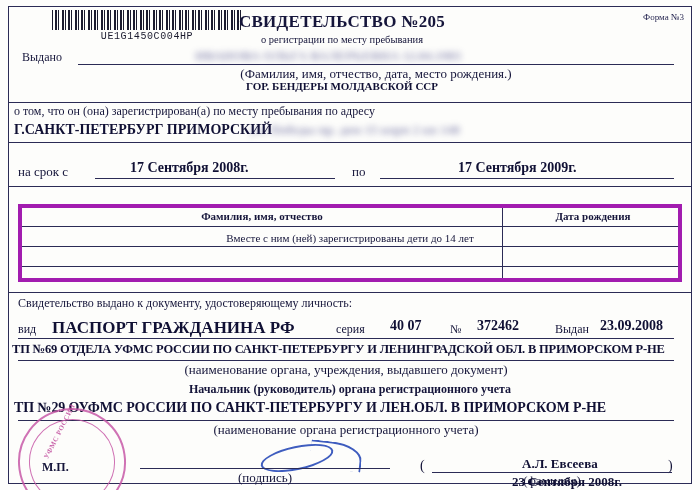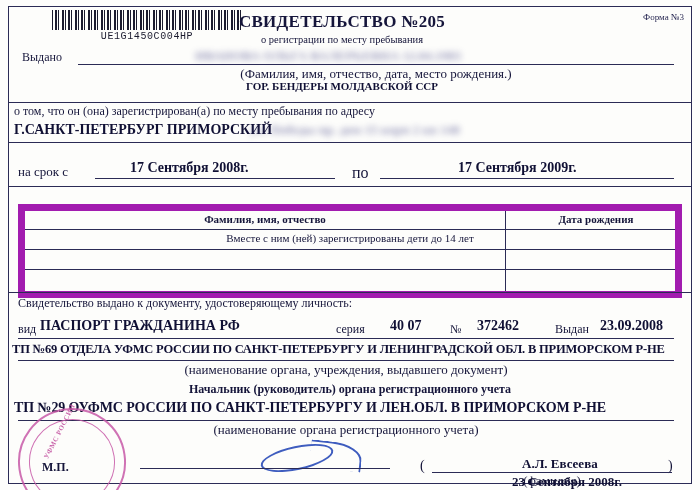--- a/index.html
+++ b/index.html
@@ -121,22 +121,22 @@
     left: 8px;
     width: 684px;
     border-top: 1px solid #2b2b55;
   }
   
   .tbl {
     position: absolute;
     left: 18px;
     top: 204px;
     width: 664px;
-    height: 94px;
-    border: 7px solid #a21caf;
+    height: 78px;
+    border: 4px solid #a21caf;
     box-sizing: border-box;
   }
   .tbl .vline {
     position: absolute;
     top: 0;
     left: 480px;
     width: 0;
     height: 100%;
     border-left: 1px solid #2b2b55;
   }
@@ -243,41 +243,41 @@
   <div class="hsep" style="top:102px;"></div>
   <div class="row lbl" style="left:14px; top:104px;">о том, что он (она) зарегистрирован(а) по месту пребывания по адресу</div>
 
   <div class="hand" style="left:14px; top:122px; font-size:14px;">Г.САНКТ-ПЕТЕРБУРГ ПРИМОРСКИЙ</div>
   <div class="blurred" style="left:250px; top:122px;">ул. Победы пр. дом 15 корп 2 кв 148</div>
   <div class="hsep" style="top:142px;"></div>
 
   <div class="row lbl" style="left:18px; top:164px; font-size:13px;">на срок с</div>
   <div class="hand" style="left:130px; top:160px; font-size:14px;">17 Сентября 2008г.</div>
   <div class="line" style="left:95px; top:178px; width:240px;"></div>
-  <div class="row lbl" style="left:352px; top:164px; font-size:16px;">по</div>
+  <div class="row lbl" style="left:352px; top:164px; font-size:13px;">по</div>
   <div class="hand" style="left:458px; top:160px; font-size:14px;">17 Сентября 2009г.</div>
   <div class="line" style="left:380px; top:178px; width:294px;"></div>
 
   <div class="hsep" style="top:186px;"></div>
   <div class="caption" style="left:8px; top:190px; width:684px; font-size:11px;margin-top:42px;">Вместе с ним (ней) зарегистрированы дети до 14 лет</div>
 
   <div class="tbl">
     <div class="vline"></div>
     <div class="th" style="left:0; width:480px;">Фамилия, имя, отчество</div>
     <div class="th" style="left:480px; width:182px;">Дата рождения</div>
     <div class="hline" style="top:18px;"></div>
     <div class="hline" style="top:38px;"></div>
     <div class="hline" style="top:58px;"></div>
   </div>
 
   <div class="hsep" style="top:292px;"></div>
   <div class="row lbl" style="left:18px; top:296px; font-size:12px;">Свидетельство выдано к документу, удостоверяющему личность:</div>
 
   <div class="row lbl" style="left:18px; top:322px; font-size:12px;">вид</div>
-  <div class="hand" style="left:40px; top:318px; font-size:14px;">ПАСПОРТ ГРАЖДАНИНА РФ</div>
+  <div class="hand" style="left:52px; top:318px; font-size:17px;">ПАСПОРТ ГРАЖДАНИНА РФ</div>
   <div class="row lbl" style="left:336px; top:322px; font-size:12px;">серия</div>
   <div class="hand" style="left:390px; top:318px; font-size:14px;">40 07</div>
   <div class="row lbl" style="left:450px; top:322px; font-size:12px;">№</div>
   <div class="hand" style="left:477px; top:318px; font-size:14px;">372462</div>
   <div class="row lbl" style="left:555px; top:322px; font-size:12px;">Выдан</div>
   <div class="hand" style="left:600px; top:318px; font-size:14px;">23.09.2008</div>
   <div class="line" style="left:18px; top:338px; width:656px;"></div>
 
   <div class="hand" style="left:12px; top:342px; font-size:12.5px; letter-spacing:-0.2px;">ТП №69 ОТДЕЛА УФМС РОССИИ ПО САНКТ-ПЕТЕРБУРГУ И ЛЕНИНГРАДСКОЙ ОБЛ. В ПРИМОРСКОМ Р-НЕ</div>
   <div class="line" style="left:18px; top:360px; width:656px;"></div>
@@ -295,20 +295,21 @@
   </div>
 
   <div class="row lbl" style="left:42px; top:460px; font-size:12px; font-weight:bold;">М.П.</div>
 
   <div class="signature">
     <div class="sig-ellipse"></div>
     <div class="sig-tail"></div>
   </div>
 
   <div class="line" style="left:140px; top:468px; width:250px;"></div>
+  <div class="caption" style="left:140px; top:470px; width:250px;">(подпись)</div>
 
   <div class="row lbl" style="left:420px; top:458px; font-size:14px;">(</div>
   <div class="hand" style="left:522px; top:456px; font-size:13px;">А.Л. Евсеева</div>
   <div class="row lbl" style="left:668px; top:458px; font-size:14px;">)</div>
   <div class="line" style="left:432px; top:472px; width:240px;"></div>
   <div class="caption" style="left:432px; top:473px; width:240px;">(фамилия)</div>
 
   <div class="hand" style="left:512px; top:474px; font-size:13px;">23  Сентября  2008г.</div>
 </div>
 

